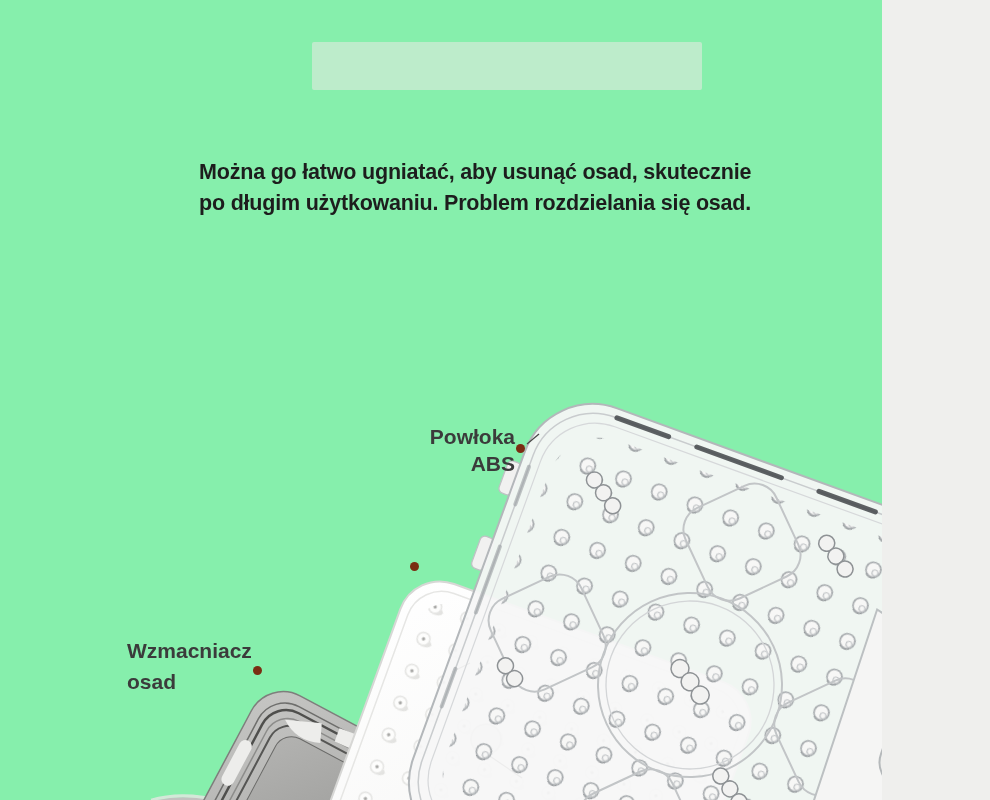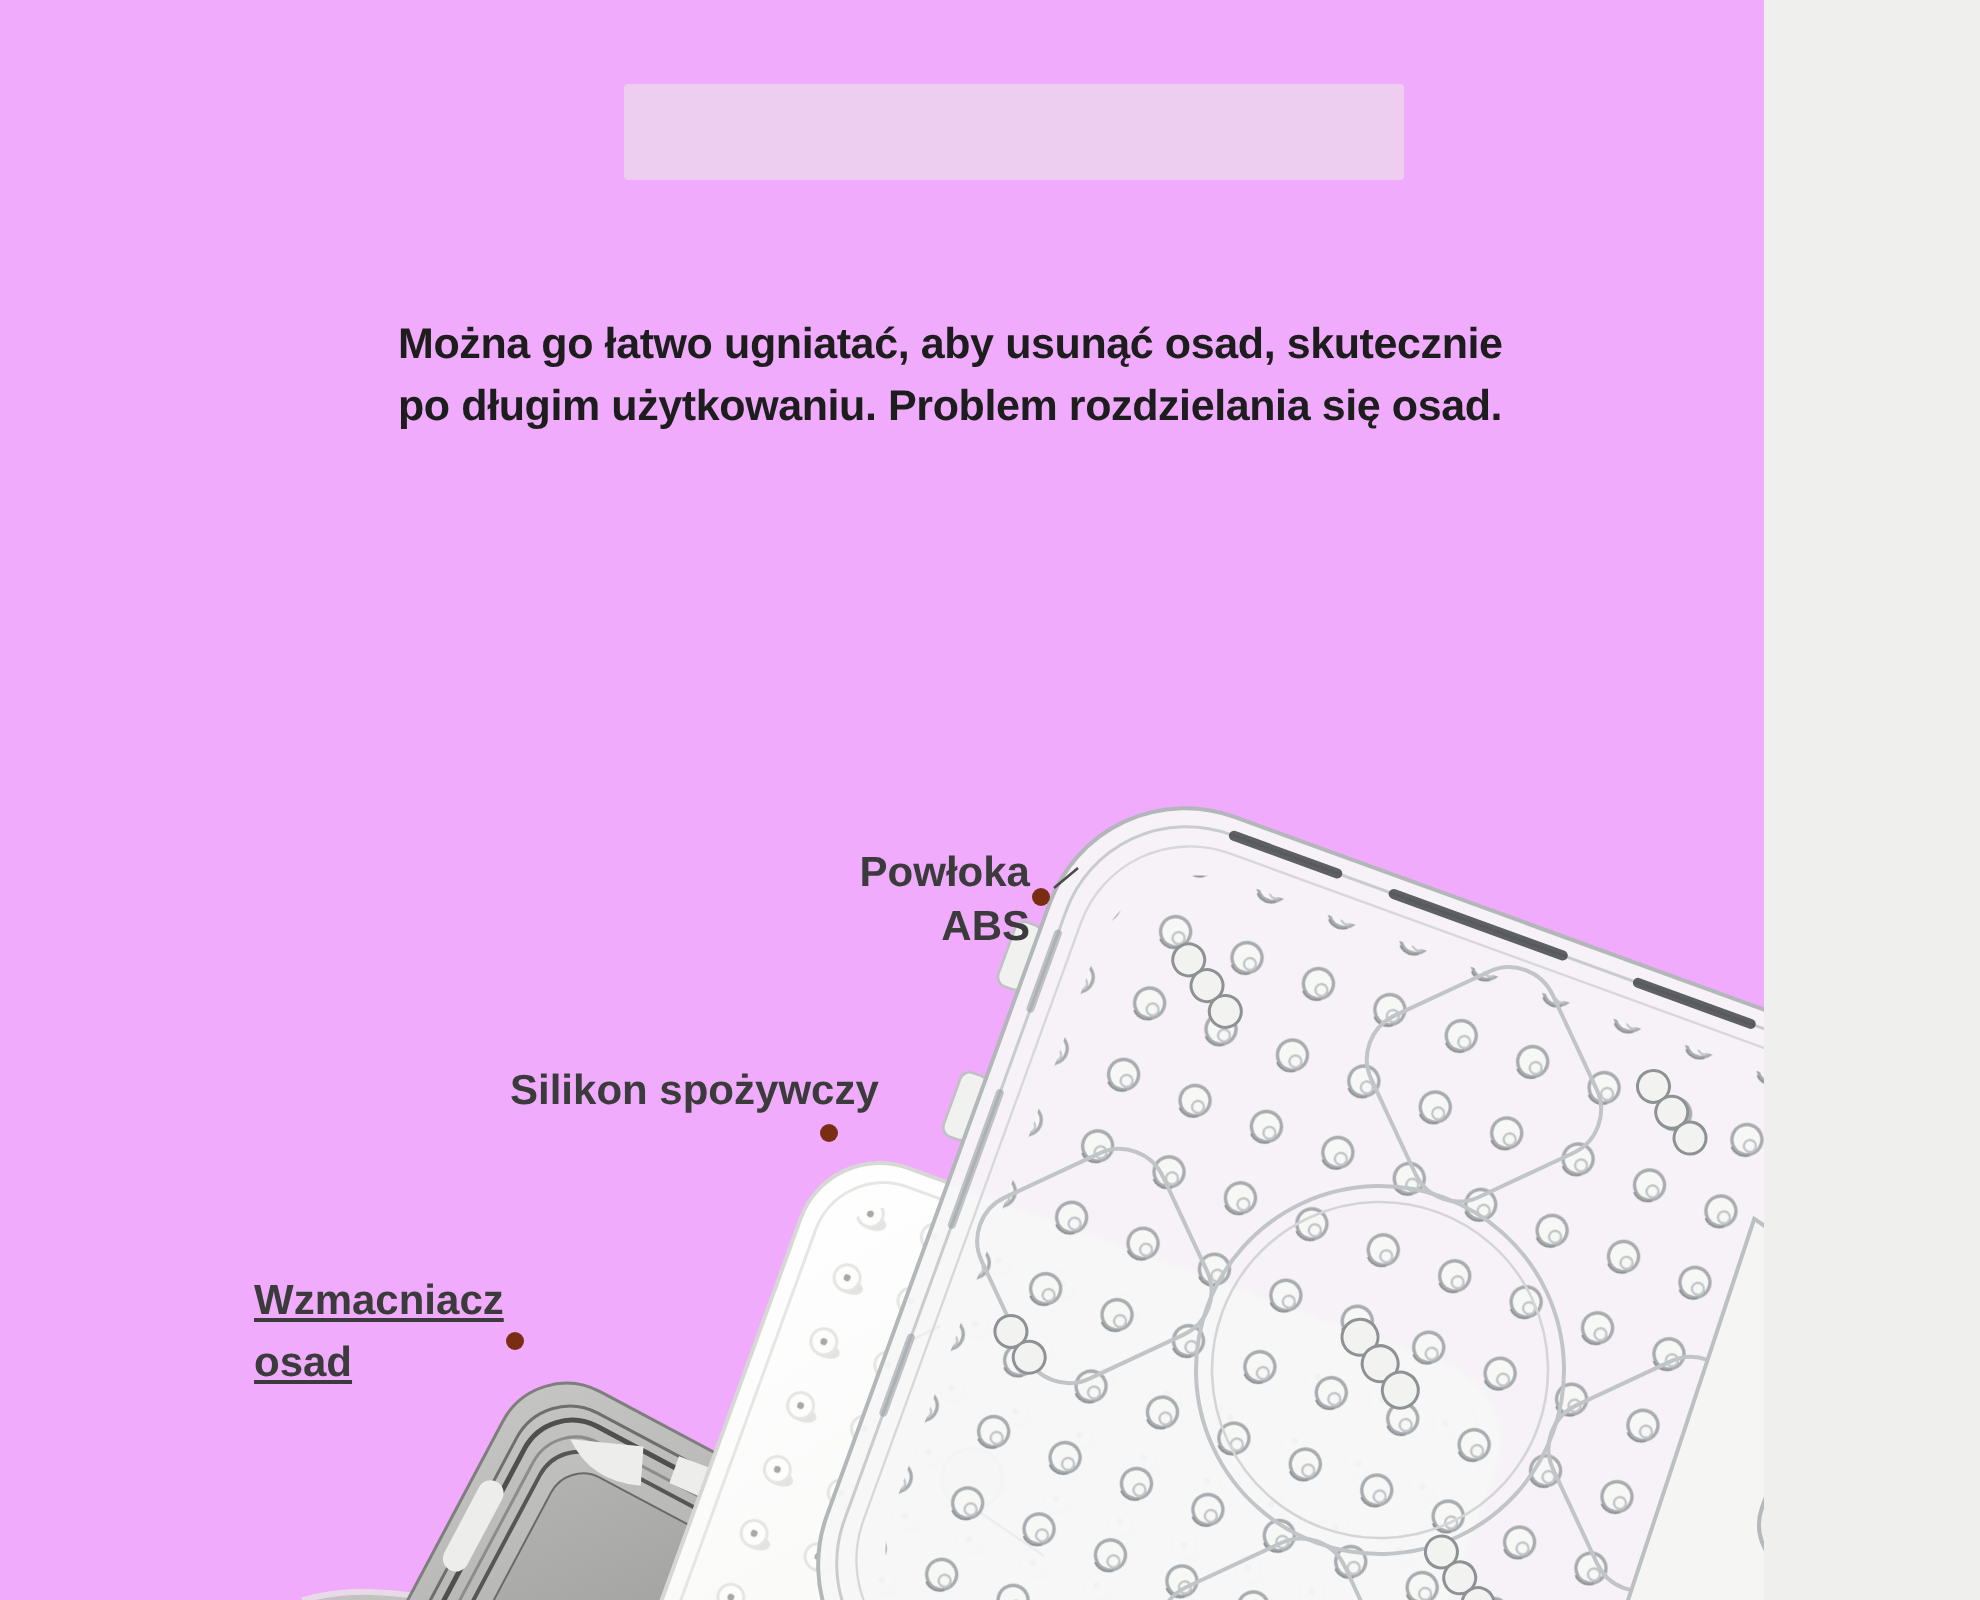--- a/index.html
+++ b/index.html
@@ -4,41 +4,41 @@
 <style>
   html,body{margin:0;padding:0;}
   body{
     font-family:"Liberation Sans", sans-serif;
     background:#efefed;
   }
   .canvas{
     position:relative;
     width:882px;height:800px;
     overflow:hidden;
-    background:#f0abfc;
+    background:#86efac;
   }
   .watermark{
     position:absolute;
     left:312px;top:42px;width:390px;height:48px;
     background:#ebe9e5;opacity:.55;border-radius:2px;
   }
   .product-svg{position:absolute;left:0;top:0;}
   .heading{
     position:absolute;left:199px;top:157px;
     font-size:21.5px;font-weight:bold;line-height:31px;
     letter-spacing:-0.2px;color:#1d1d1d;white-space:nowrap;
   }
   .callout{
     position:absolute;
     font-weight:bold;color:#3b3b3b;
     font-size:21px;line-height:30px;white-space:nowrap;
   }
   .callout.c-abs{left:405px;top:423px;width:110px;text-align:center;line-height:27px;}
   .callout.c-silikon{left:255px;top:531px;}
-  .callout.c-wzmacniacz{left:127px;top:635px;line-height:31px;text-decoration:underline;}
+  .callout.c-wzmacniacz{left:127px;top:635px;line-height:31px;}
   .dot{
     position:absolute;width:9px;height:9px;border-radius:50%;
     background:#7a2d12;
   }
   .dot.d-abs{left:516px;top:444px;}
   .dot.d-silikon{left:410px;top:562px;}
   .dot.d-wzmacniacz{left:253px;top:666px;}
 </style>
 </head>
 <body style="background: rgb(239, 239, 237);">
@@ -207,23 +207,20 @@
 
   <div class="heading" style="color: rgb(29, 29, 29);">
     <div>Można go łatwo ugniatać, aby usunąć osad, skutecznie</div>
     <div>po długim użytkowaniu. Problem rozdzielania się osad.</div>
   </div>
 
   <div class="callout c-abs" style="color: rgb(59, 59, 59); text-align: right;">
     <div>Powłoka</div>
     <div>ABS</div>
   </div>
-  <div class="callout c-silikon" style="color: rgb(59, 59, 59);">
-    <div>Silikon spożywczy</div>
-  </div>
   <div class="callout c-wzmacniacz" style="color: rgb(59, 59, 59);">
     <div>Wzmacniacz</div>
     <div>osad</div>
   </div>
 
   <div class="dot d-abs" style="background: rgb(122, 45, 18);"></div>
   <div class="dot d-silikon" style="background: rgb(122, 45, 18);"></div>
   <div class="dot d-wzmacniacz" style="background: rgb(122, 45, 18);"></div>
 
 </div>

